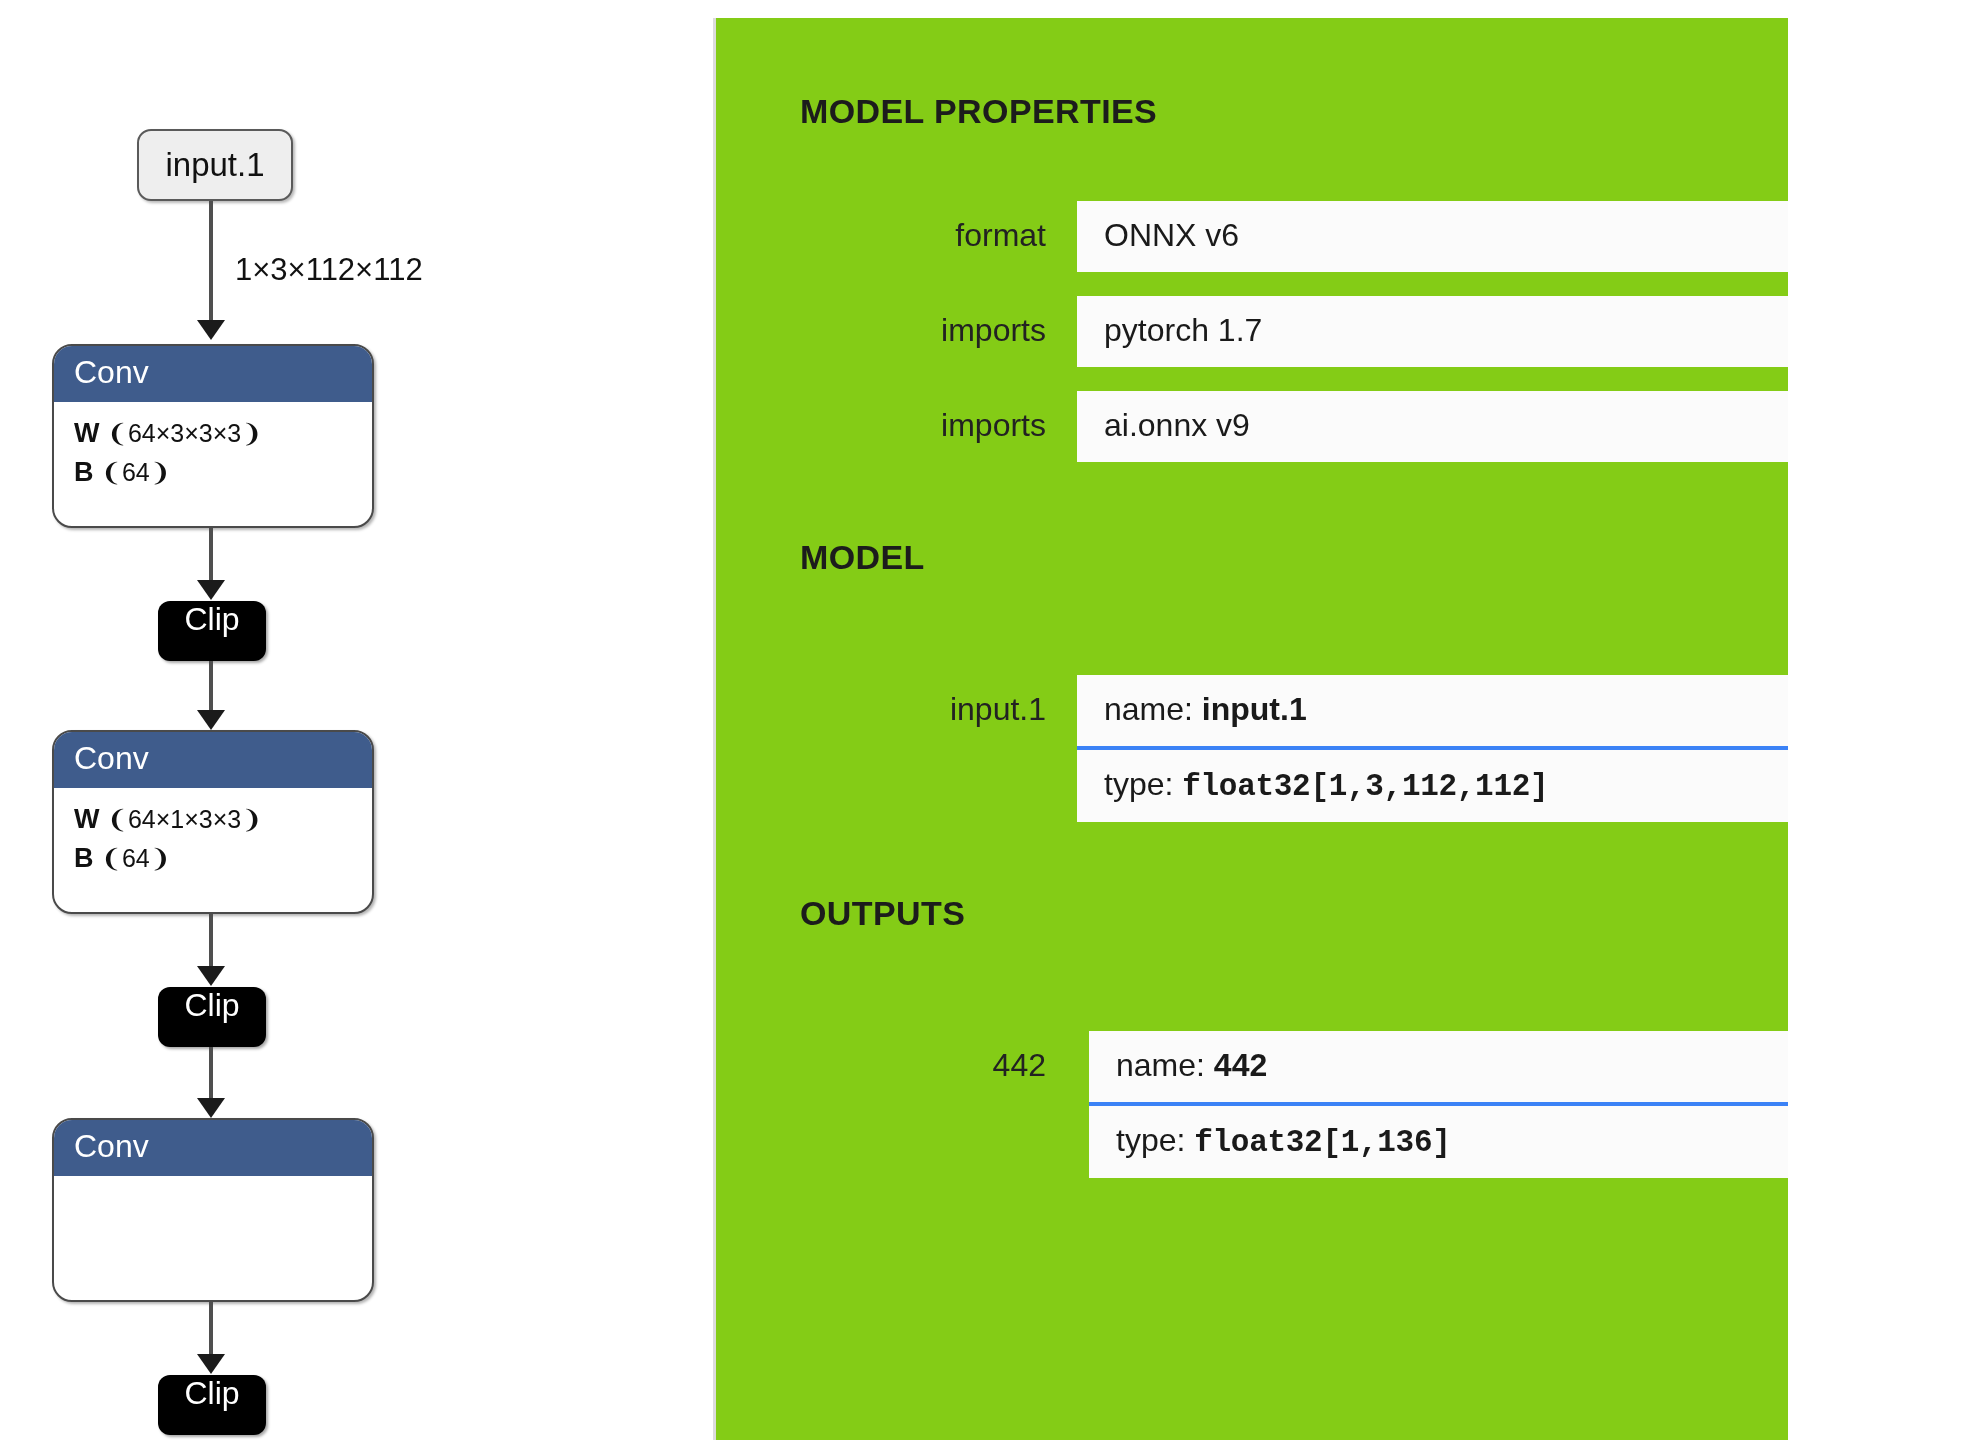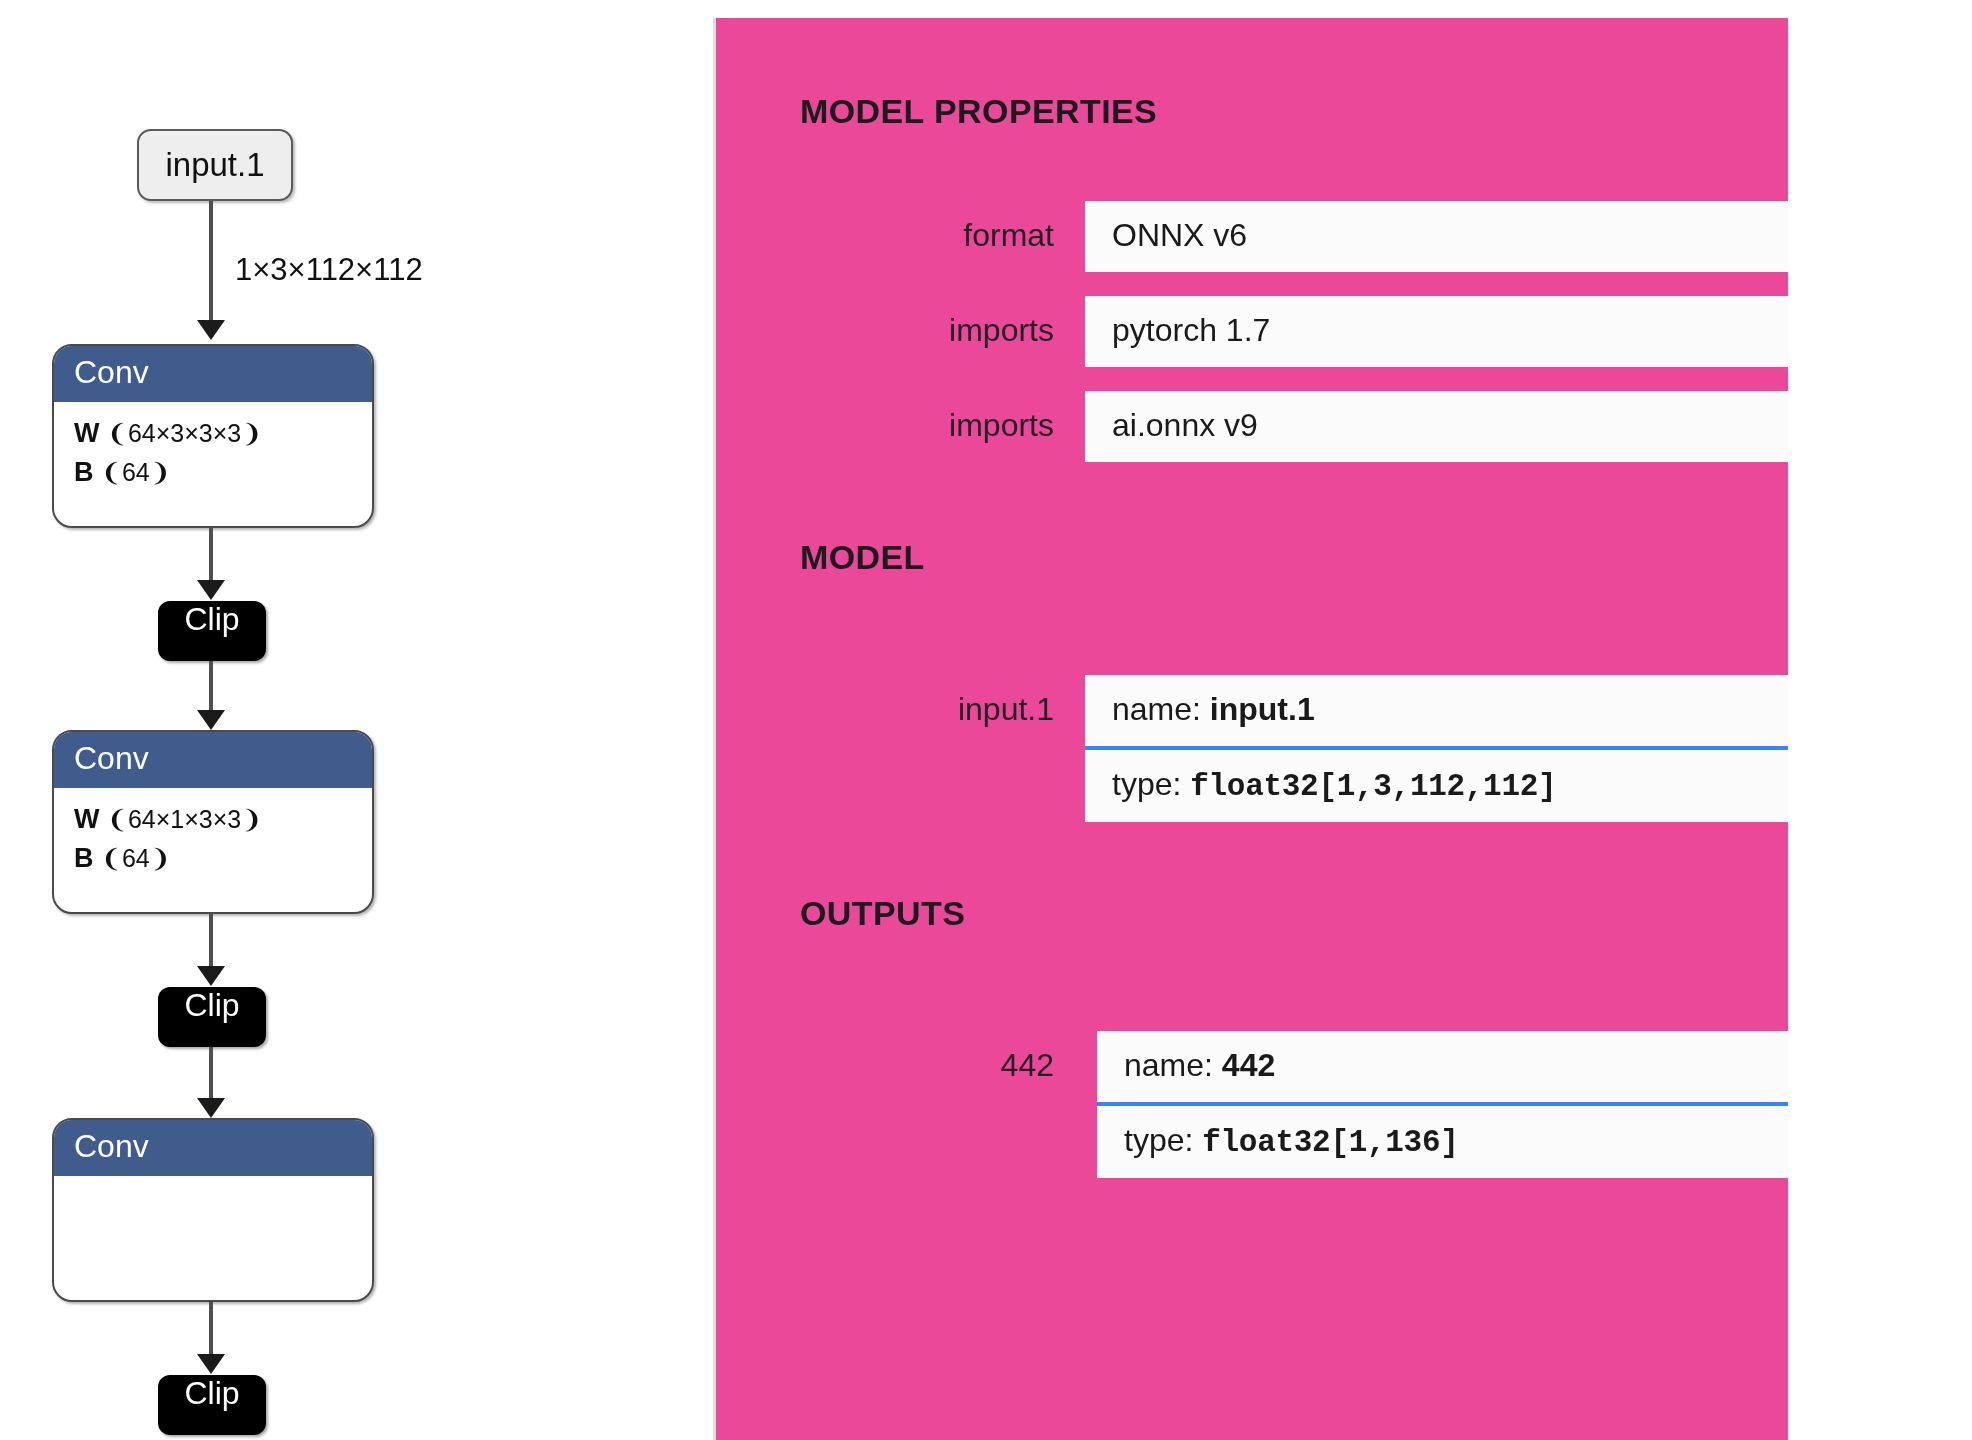--- a/index.html
+++ b/index.html
@@ -117,39 +117,38 @@
     white-space: nowrap;
   }
 
   
   #properties-panel {
     position: absolute;
     left: 713px;
     top: 18px;
     width: 1075px;
     height: 1422px;
-    background: #ec4899;
+    background: #84cc16;
     border-left: 3px solid #dcdcdc;
     box-sizing: border-box;
     overflow: hidden;
   }
 
   .section-title {
     font-size: 34px;
     font-weight: bold;
     color: #1c1c1c;
     letter-spacing: 0.4px;
     padding-left: 84px;
   }
 
   .prop-row {
     display: flex;
     align-items: flex-start;
     margin-top: 16px;
-    margin-left: 8px;
   }
   .prop-name {
     width: 330px;
     flex: 0 0 330px;
     text-align: right;
     font-size: 32px;
     color: #222222;
     padding-top: 16px;
     padding-right: 0;
     box-sizing: border-box;

